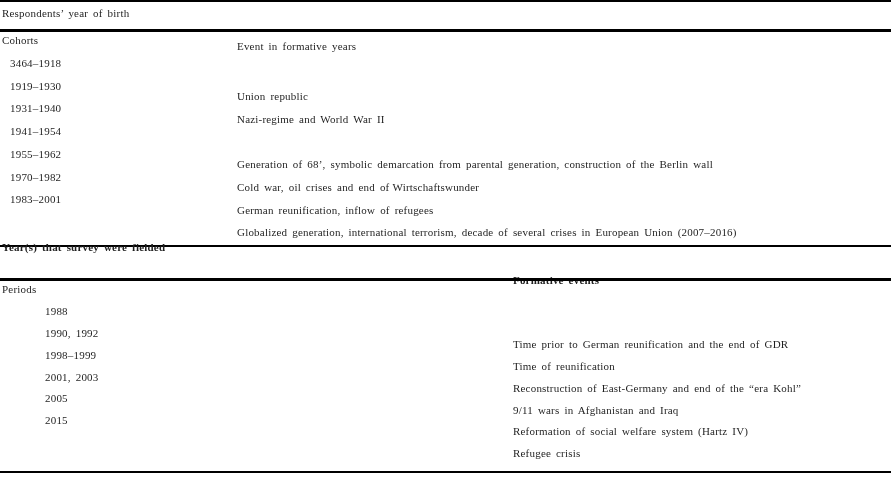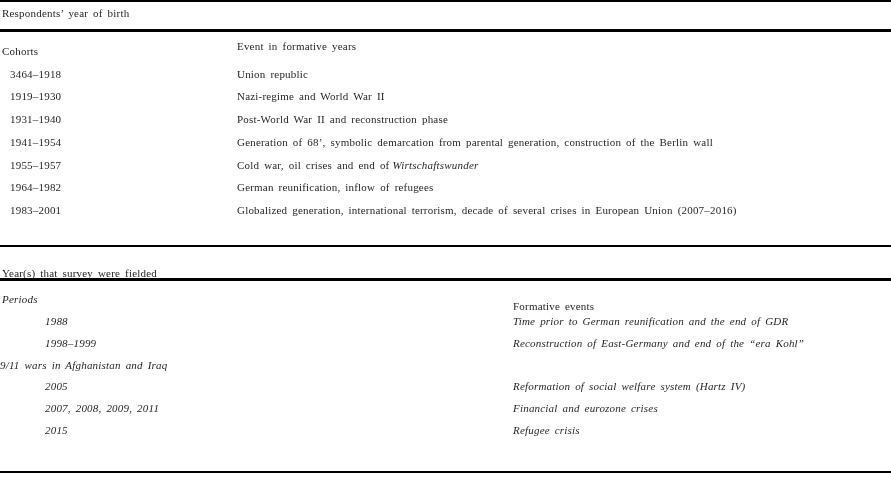--- a/index.html
+++ b/index.html
@@ -31,35 +31,35 @@
     display: flex;
     white-space: nowrap;
   }
   .body {
     position: absolute;
     left: 0;
     right: 0;
   }
   .body .line {
     display: flex;
-    align-items: flex-end;
+    align-items: flex-start;
     white-space: nowrap;
   }
   .body1 .line { height: 22.75px; }
-  .body2 .line { height: 21.9px; font-style: italic; }
+  .body2 .line { height: 21.9px; }
 
   .c1 { box-sizing: border-box; flex: 0 0 auto; padding-left: 10px; }
   .s1 .c1 { width: 237px; }
   .s2 .c1 { width: 513px; padding-left: 45px; }
   .c2 { flex: 1 1 auto; margin-top: 33px; }
 
   .hdr .c1, .group { padding-left: 2px; }
   .group { width: 100%; }
 
-  .it { font-style: italic; margin-left: 0.28em; }
+  .it { margin-left: 0.28em; }
 </style>
 </head>
 <body>
 
 <div class="page">
 
   <div class="rule thin" style="top:0;"></div>
 
   <div class="hdr s1" style="top:7px;">
     <div class="c1">Respondents’ year of birth</div>
@@ -75,71 +75,71 @@
     <div class="line">
       <div class="c1">3464–1918</div>
       <div class="c2">Union republic</div>
     </div>
     <div class="line">
       <div class="c1">1919–1930</div>
       <div class="c2">Nazi-regime and World War II</div>
     </div>
     <div class="line">
       <div class="c1">1931–1940</div>
-      <div class="c2">Post-World War II and reconstruction phase</div>
     </div>
     <div class="line">
       <div class="c1">1941–1954</div>
       <div class="c2">Generation of 68’, symbolic demarcation from parental generation, construction of the Berlin wall</div>
     </div>
     <div class="line">
-      <div class="c1">1955–1957</div>
+      <div class="c1">1955–1962</div>
       <div class="c2"><span>Cold war, oil crises and end of</span><span class="it">Wirtschaftswunder</span></div>
     </div>
     <div class="line">
-      <div class="c1">1964–1982</div>
+      <div class="c1">1970–1982</div>
       <div class="c2">German reunification, inflow of refugees</div>
     </div>
     <div class="line">
       <div class="c1">1983–2001</div>
       <div class="c2">Globalized generation, international terrorism, decade of several crises in European Union (2007–2016)</div>
     </div>
   </div>
 
   <div class="rule thin" style="top:245px;"></div>
 
-  <div class="hdr s2" style="top:267px;">
+  <div class="hdr s2" style="top:241px;font-weight:bold;">
     <div class="c1">Year(s) that survey were fielded</div>
     <div class="c2">Formative events</div>
   </div>
 
   <div class="rule thick" style="top:278px;"></div>
 
   <div class="body body2 s2" style="top:283px;">
     <div class="line">
         <span class="group">Periods</span>
       </div>
     <div class="line">
       <div class="c1">1988</div>
       <div class="c2">Time prior to German reunification and the end of GDR</div>
     </div>
     <div class="line">
+      <div class="c1">1990, 1992</div>
+      <div class="c2">Time of reunification</div>
+    </div>
+    <div class="line">
       <div class="c1">1998–1999</div>
       <div class="c2">Reconstruction of East-Germany and end of the “era Kohl”</div>
     </div>
     <div class="line">
+      <div class="c1">2001, 2003</div>
       <div class="c2">9/11 wars in Afghanistan and Iraq</div>
     </div>
     <div class="line">
       <div class="c1">2005</div>
       <div class="c2">Reformation of social welfare system (Hartz IV)</div>
-    </div>
-    <div class="line">
-      <div class="c1">2007, 2008, 2009, 2011</div>
-      <div class="c2">Financial and eurozone crises</div>
     </div>
     <div class="line">
       <div class="c1">2015</div>
       <div class="c2">Refugee crisis</div>
     </div>
   </div>
 
   <div class="rule thin" style="top:471px;"></div>
 
 </div>

